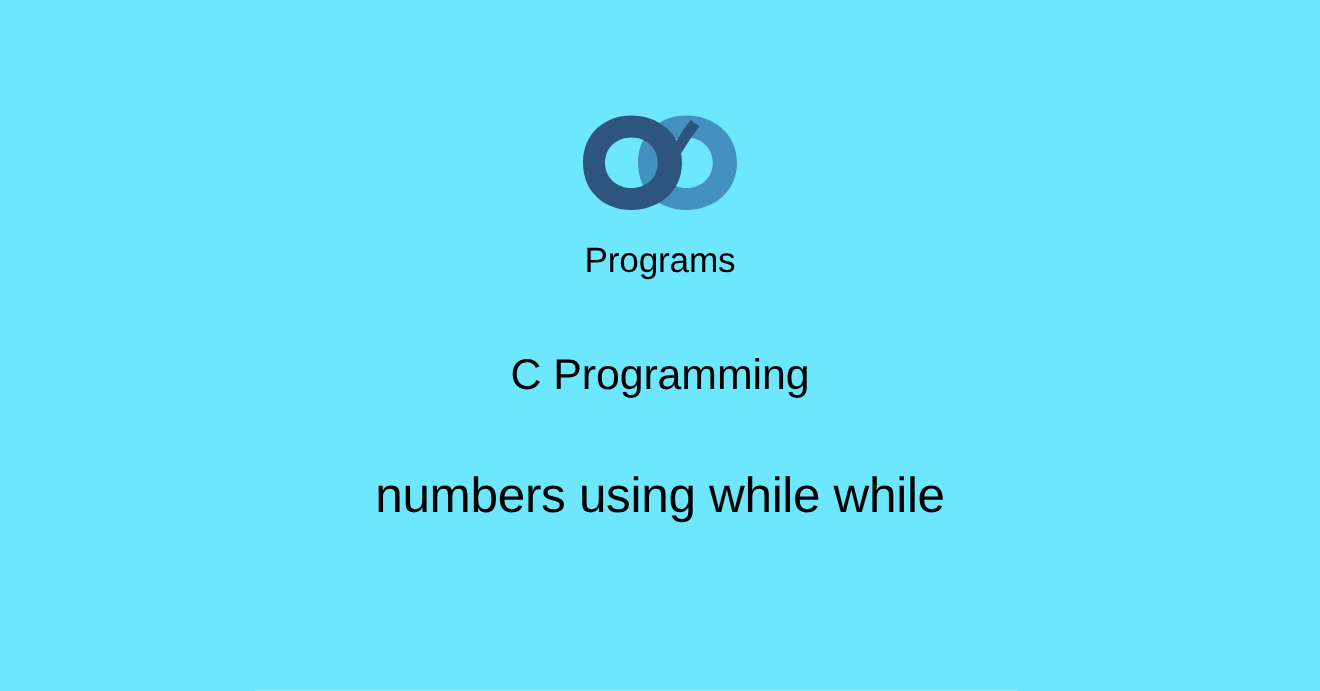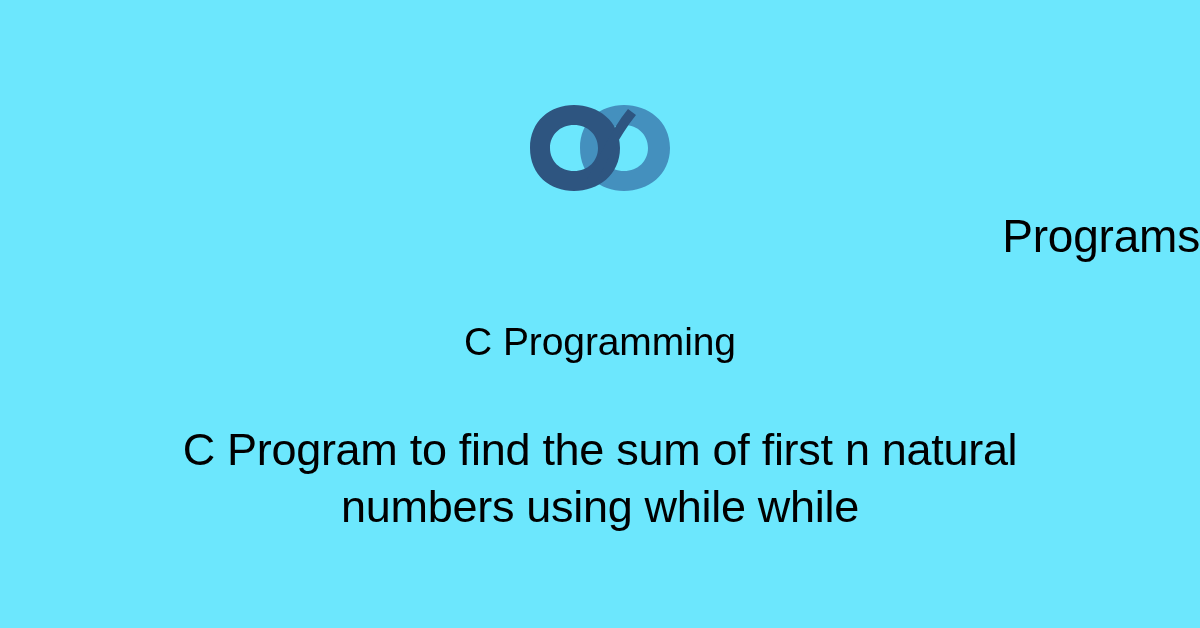--- a/index.html
+++ b/index.html
@@ -38,22 +38,22 @@
     width: 152px;
     height: 90px;
   }
 
   
   .site-name {
     position: absolute;
     top: 212px;
     left: 0;
     width: 1200px;
-    text-align: right;
-    font-size: 46px;
+    text-align: center;
+    font-size: 32px;
     line-height: 48px;
     font-weight: 400;
     color: #000000;
     letter-spacing: -0.2px;
   }
 
   
   .category {
     position: absolute;
     top: 318px;
@@ -122,17 +122,16 @@
 
       <path d="M62 78 C74 58 86 28 104 6 L112 12 C94 34 82 62 70 82 Z" fill="#2e5580"></path>
     </svg>
   </div>
 
   <div class="site-name">Programs</div>
 
   <div class="category">C Programming</div>
 
   <div class="article-title">
-    <span class="line">C Program to find the sum of first n natural</span>
     <span class="line">numbers using while while</span>
   </div>
 
 </div>
 
 </body></html>

